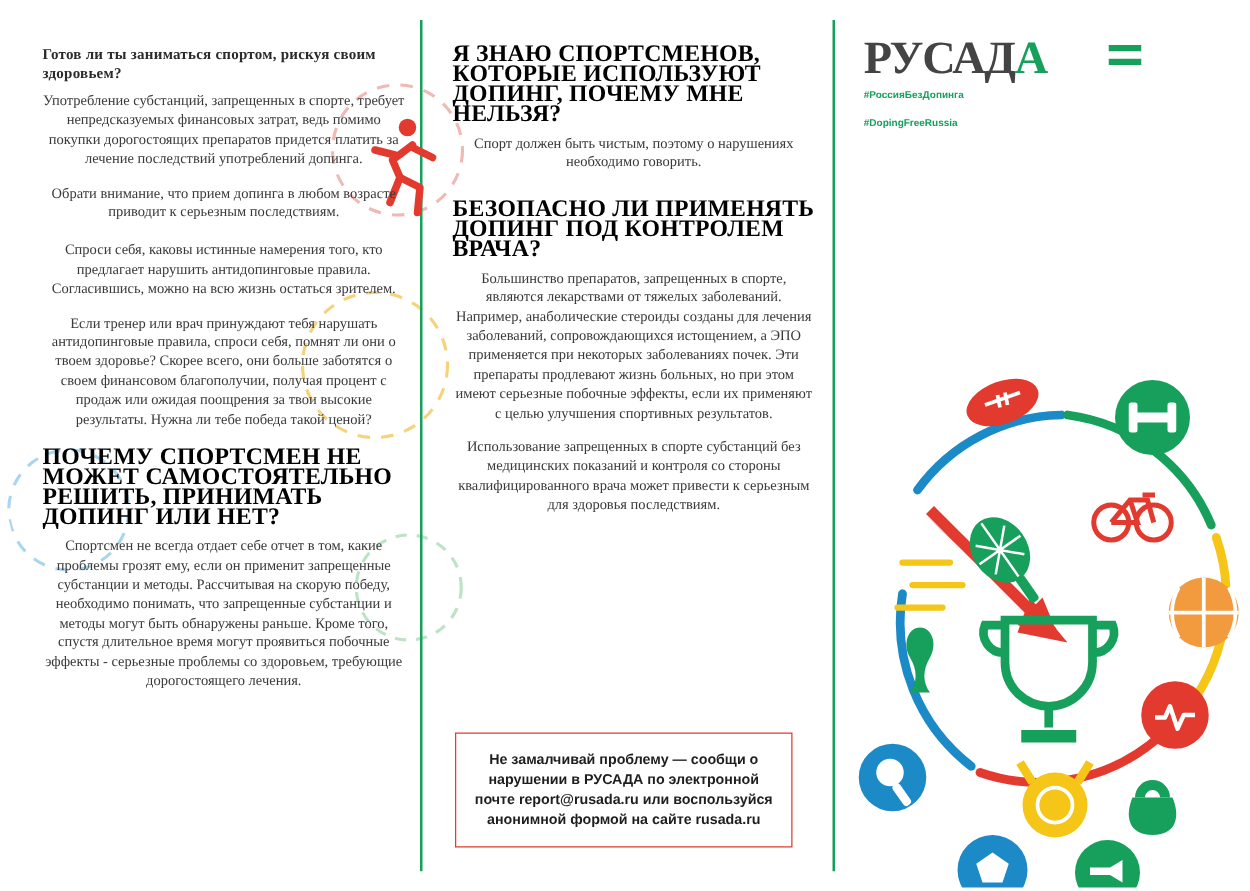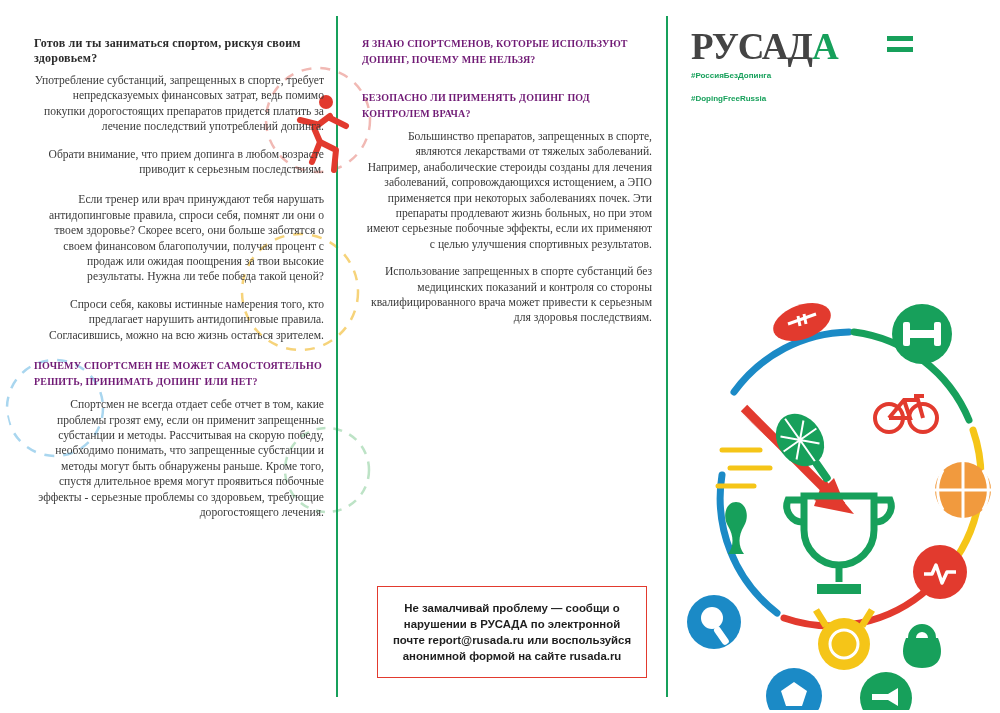--- a/index.html
+++ b/index.html
@@ -16,35 +16,35 @@
   .fold{position:absolute;top:16px;bottom:16px;width:2px;background:#17a05b;}
   .fold.f1{left:336px;}
   .fold.f2{left:666px;}
 
   
   .col{position:absolute;top:36px;width:290px;font-family:Liberation Serif, serif;}
   .col1{left:34px;}
   .col2{left:362px;}
 
   h2.qhead{
-    font-size:10px;
+    font-size:19px;
     line-height:16px;
     font-weight:bold;
-    color:#701a75;
+    color:#000000;
     text-transform:uppercase;
     margin:0 0 7px 0;
     letter-spacing:0.2px;
   }
   h2.qhead.dark{color:#2b2b2b;text-transform:none;font-size:12px;line-height:15px;}
   p.body{
     font-size:11.6px;
     line-height:15.4px;
     color:#3a3a3a;
     margin:0 0 12px 0;
-    text-align:right;
+    text-align:center;
   }
   .block{margin-bottom:15px;}
 
   
   .right{position:absolute;left:666px;top:0;width:334px;height:713px;overflow:hidden;}
 
   .logo{position:absolute;left:25px;top:28px;}
   .logo .word{
     font-size:37px;font-weight:bold;letter-spacing:-1px;color:#444;
     font-family:Liberation Serif, serif;line-height:37px;
@@ -56,21 +56,21 @@
   .bigtitle div{
     font-size:41px;line-height:42px;font-weight:bold;color:#17a05b;
     letter-spacing:-0.5px;
   }
 
   
   .wheel{position:absolute;left:8px;top:300px;width:330px;height:410px;}
 
   
   .redbox{
-    position:absolute;left:377px;top:586px;width:270px;
+    position:absolute;left:364px;top:586px;width:270px;
     border:1.6px solid #e23a2e;
     padding:13px 12px 13px 12px;
     box-sizing:border-box;
   }
   .redbox p{
     margin:0;font-size:11.4px;line-height:16px;color:#1e1e1e;font-weight:bold;text-align:center;
   }
 
   
   .deco{position:absolute;border-radius:50%;}
@@ -103,35 +103,36 @@
 
   <div class="col col1">
 
     <div class="block">
       <h2 class="qhead dark">Готов ли ты заниматься спортом, рискуя своим здоровьем?</h2>
       <p class="body">Употребление субстанций, запрещенных в спорте, требует непредсказуемых финансовых затрат, ведь помимо покупки дорогостоящих препаратов придется платить за лечение последствий употреблений допинга.</p>
       <p class="body">Обрати внимание, что прием допинга в любом возрасте приводит к серьезным последствиям.</p>
     </div>
 
     <div class="block">
+      <p class="body">Спроси себя, каковы истинные намерения того, кто предлагает нарушить антидопинговые правила. Согласившись, можно на всю жизнь остаться зрителем.</p>
       <p class="body">Если тренер или врач принуждают тебя нарушать антидопинговые правила, спроси себя, помнят ли они о твоем здоровье? Скорее всего, они больше заботятся о своем финансовом благополучии, получая процент с продаж или ожидая поощрения за твои высокие результаты. Нужна ли тебе победа такой ценой?</p>
-      <p class="body">Спроси себя, каковы истинные намерения того, кто предлагает нарушить антидопинговые правила. Согласившись, можно на всю жизнь остаться зрителем.</p>
     </div>
 
     <div class="block">
       <h2 class="qhead">ПОЧЕМУ СПОРТСМЕН НЕ МОЖЕТ САМОСТОЯТЕЛЬНО РЕШИТЬ, ПРИНИМАТЬ ДОПИНГ ИЛИ НЕТ?</h2>
       <p class="body">Спортсмен не всегда отдает себе отчет в том, какие проблемы грозят ему, если он применит запрещенные субстанции и методы. Рассчитывая на скорую победу, необходимо понимать, что запрещенные субстанции и методы могут быть обнаружены раньше. Кроме того, спустя длительное время могут проявиться побочные эффекты - серьезные проблемы со здоровьем, требующие дорогостоящего лечения.</p>
     </div>
 
   </div>
 
   <div class="col col2">
 
     <div class="block">
       <h2 class="qhead">Я ЗНАЮ СПОРТСМЕНОВ, КОТОРЫЕ ИСПОЛЬЗУЮТ ДОПИНГ, ПОЧЕМУ МНЕ НЕЛЬЗЯ?</h2>
+      <p class="body">Спорт должен быть чистым, поэтому о нарушениях необходимо говорить.</p>
     </div>
 
     <div class="block" style="margin-top:22px;">
       <h2 class="qhead">БЕЗОПАСНО ЛИ ПРИМЕНЯТЬ ДОПИНГ ПОД КОНТРОЛЕМ ВРАЧА?</h2>
       <p class="body">Большинство препаратов, запрещенных в спорте, являются лекарствами от тяжелых заболеваний. Например, анаболические стероиды созданы для лечения заболеваний, сопровождающихся истощением, а ЭПО применяется при некоторых заболеваниях почек. Эти препараты продлевают жизнь больных, но при этом имеют серьезные побочные эффекты, если их применяют с целью улучшения спортивных результатов.</p>
       <p class="body">Использование запрещенных в спорте субстанций без медицинских показаний и контроля со стороны квалифицированного врача может привести к серьезным для здоровья последствиям.</p>
     </div>
 
   </div>
 

